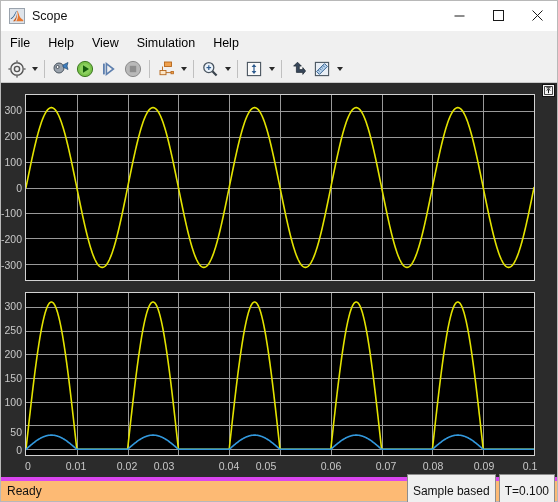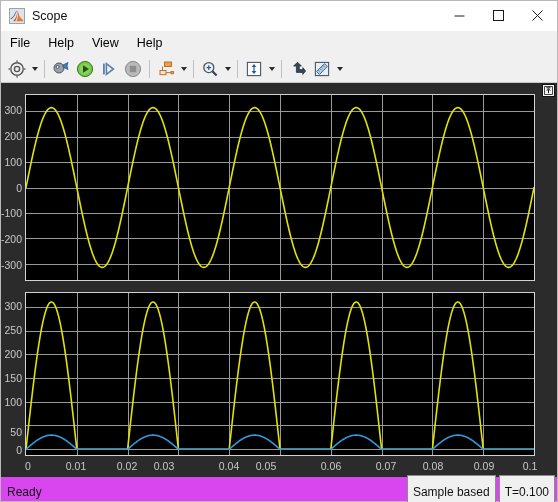--- a/index.html
+++ b/index.html
@@ -159,22 +159,22 @@
     transform: translateX(-50%);
     white-space: nowrap;
   }
   #ylab-top    { left: 0; top: 11px;  width: 21px; height: 187px; }
   #ylab-bottom { left: 0; top: 209px; width: 21px; height: 164px; }
   #xlab-bottom { left: 24px; top: 377px; width: 510px; height: 14px; }
 
   
   .statusbar {
     height: 24px;
-    background: #d946ef;
-    border-top: 6px solid #d946ef;
+    background: #fdba74;
+    border-top: 4px solid #d946ef;
     display: flex;
     align-items: center;
     flex: 0 0 auto;
     position: relative;
     padding: 0 2px 0 6px;
   }
   .status-ready {
     font-size: 12px;
     color: #111;
     flex: 1 1 auto;
@@ -230,20 +230,21 @@
             <line x1="10.5" y1="0.5" x2="0.5" y2="10.5" stroke="#1a1a1a" stroke-width="1"></line>
           </svg>
       </div>
     </div>
   </div>
 
   <div class="menubar">
     <div class="menu-item">File</div>
     <div class="menu-item">Help</div>
     <div class="menu-item">View</div>
+    <div class="menu-item">Simulation</div>
     <div class="menu-item">Help</div>
   </div>
 
   <div class="toolbar">
 
     <div class="tb-btn">
       <svg width="18" height="18" viewBox="0 0 18 18">
         <g fill="none" stroke="#555" stroke-width="1.4">
           <circle cx="9" cy="9" r="6.2"></circle>
           <circle cx="9" cy="9" r="2.6"></circle>

